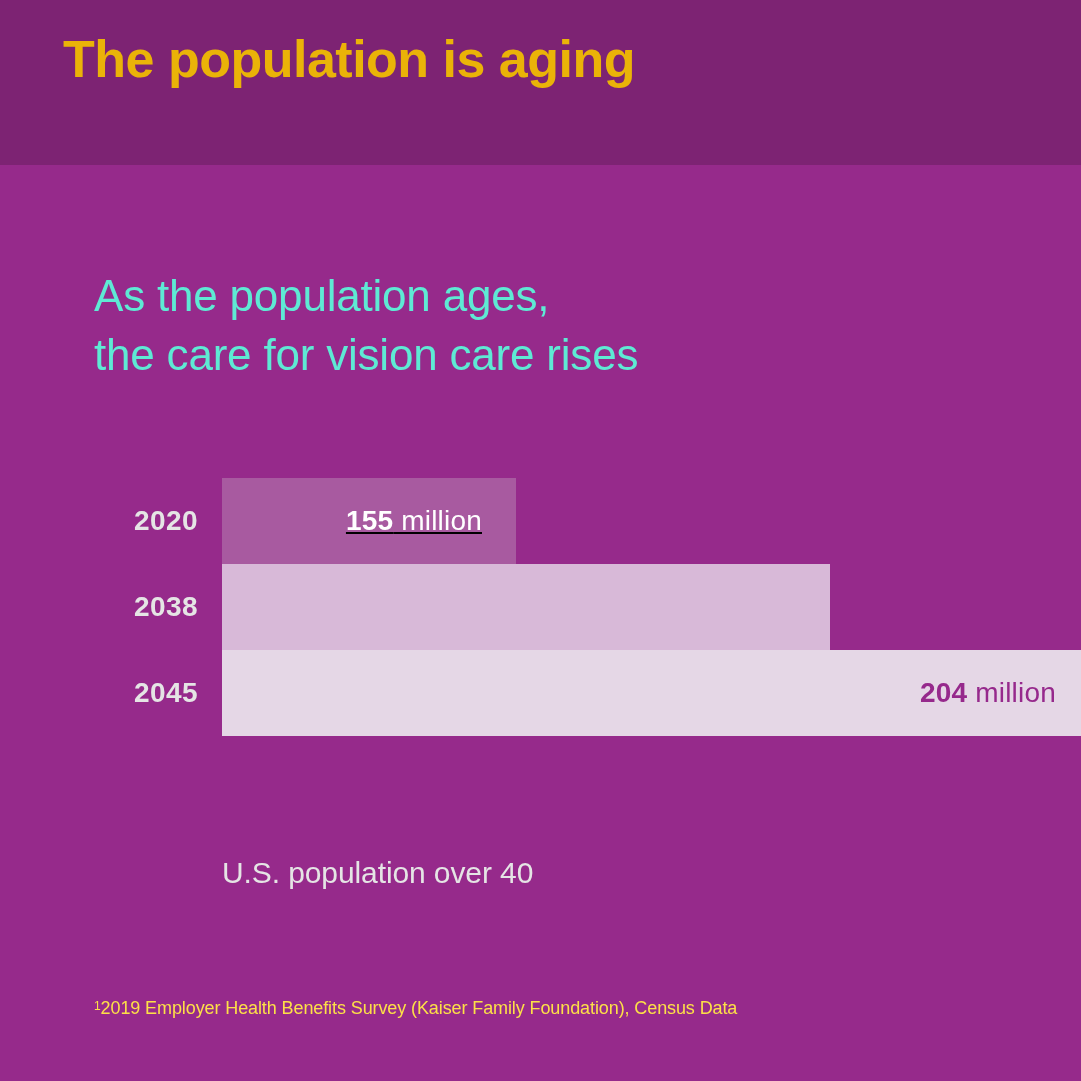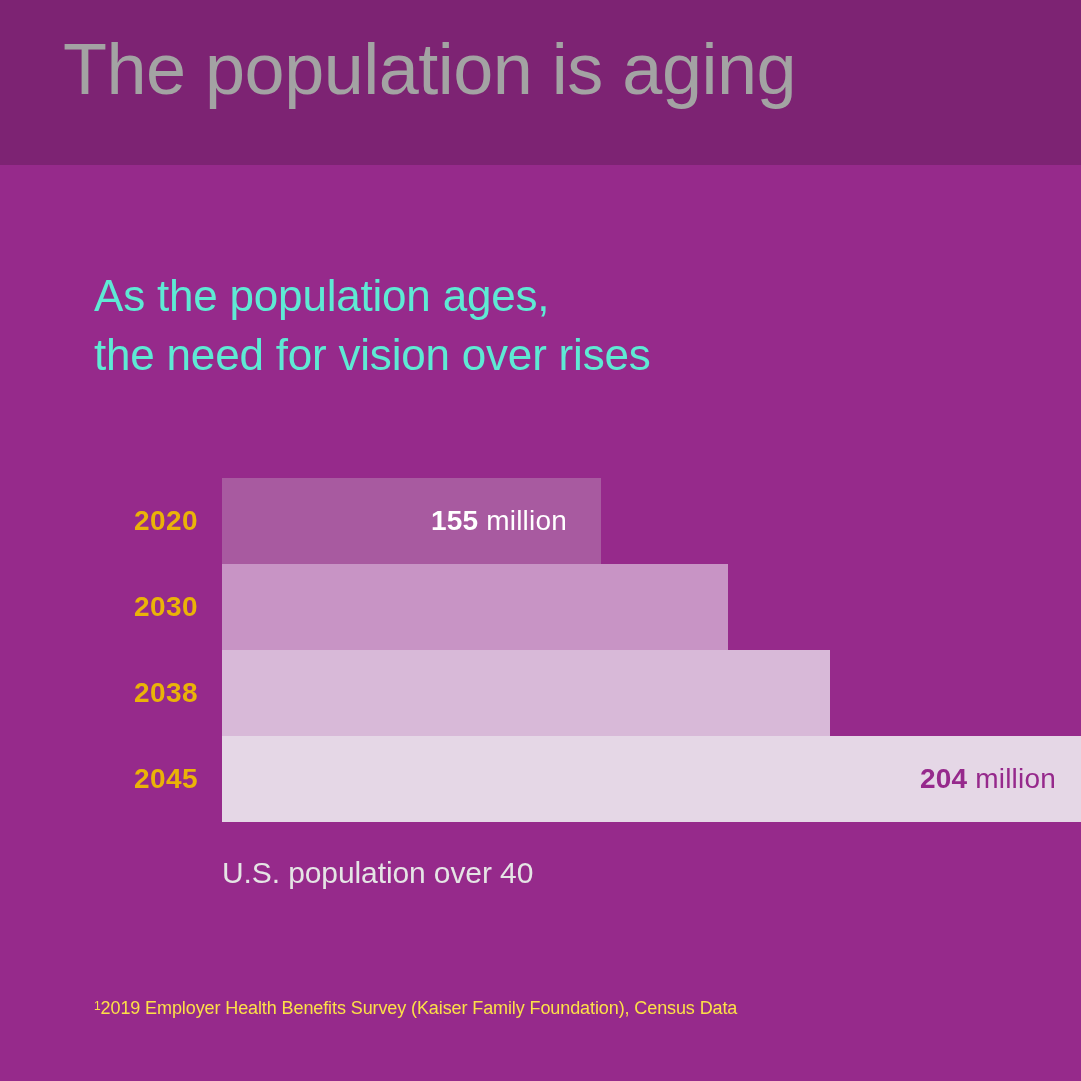--- a/index.html
+++ b/index.html
@@ -28,24 +28,24 @@
     left: 0;
     top: 0;
     width: 1081px;
     height: 165px;
     background: #7d2373;
   }
   .header-title {
     position: absolute;
     left: 63px;
     top: 33px;
-    font-size: 72px;
+    font-size: 52px;
     line-height: 1.0;
-    font-weight: 400;
-    color: #a3a3a3;
+    font-weight: 700;
+    color: #eab308;
     letter-spacing: -0.5px;
     white-space: nowrap;
   }
 
   
   .subtitle {
     position: absolute;
     left: 94px;
     top: 266px;
     font-size: 44px;
@@ -75,21 +75,21 @@
   .bar-year {
     position: absolute;
     left: 106px;
     top: 0;
     width: 92px;
     height: 86px;
     line-height: 86px;
     text-align: right;
     font-size: 28px;
     font-weight: 700;
-    color: #eab308;
+    color: #e5e5e5;
     letter-spacing: 0.4px;
   }
   .bar-track {
     position: absolute;
     left: 222px;
     top: 0;
     height: 86px;
   }
   .bar-fill {
     position: absolute;
@@ -146,36 +146,30 @@
 <body>
 
 <div id="page-wrap">
 
   <div class="header-band">
     <div class="header-title">The population is aging</div>
   </div>
 
   <div class="subtitle">
     <span class="line">As the population ages,</span>
-    <span class="line">the need for vision over rises</span>
+    <span class="line">the care for vision care rises</span>
   </div>
 
   <div class="chart" id="chart">
       <div class="bar-row">
         <div class="bar-year">2020</div>
         <div class="bar-track" style="width: 358px;">
-          <div class="bar-fill" style="width: 379px; background: rgb(168, 90, 160);">
+          <div class="bar-fill" style="width: 294px; background: rgb(168, 90, 160); text-decoration: underline;">
             <div class="bar-value" style="color: rgb(255, 255, 255);"><span class="num">155</span><span class="unit"> million</span></div>
           </div>
-        </div>
-      </div>
-      <div class="bar-row">
-        <div class="bar-year">2030</div>
-        <div class="bar-track" style="width: 506px;">
-          <div class="bar-fill" style="width: 506px; background: rgb(200, 148, 197);"></div>
         </div>
       </div>
       <div class="bar-row">
         <div class="bar-year">2038</div>
         <div class="bar-track" style="width: 608px;">
           <div class="bar-fill" style="width: 608px; background: rgb(216, 185, 216);"></div>
         </div>
       </div>
       <div class="bar-row">
         <div class="bar-year">2045</div>

